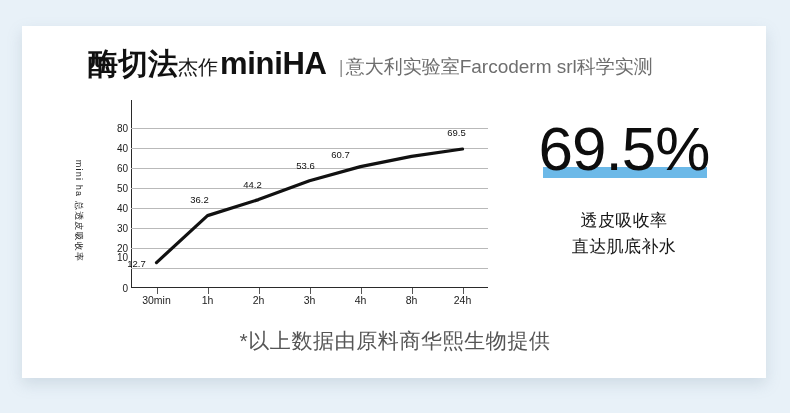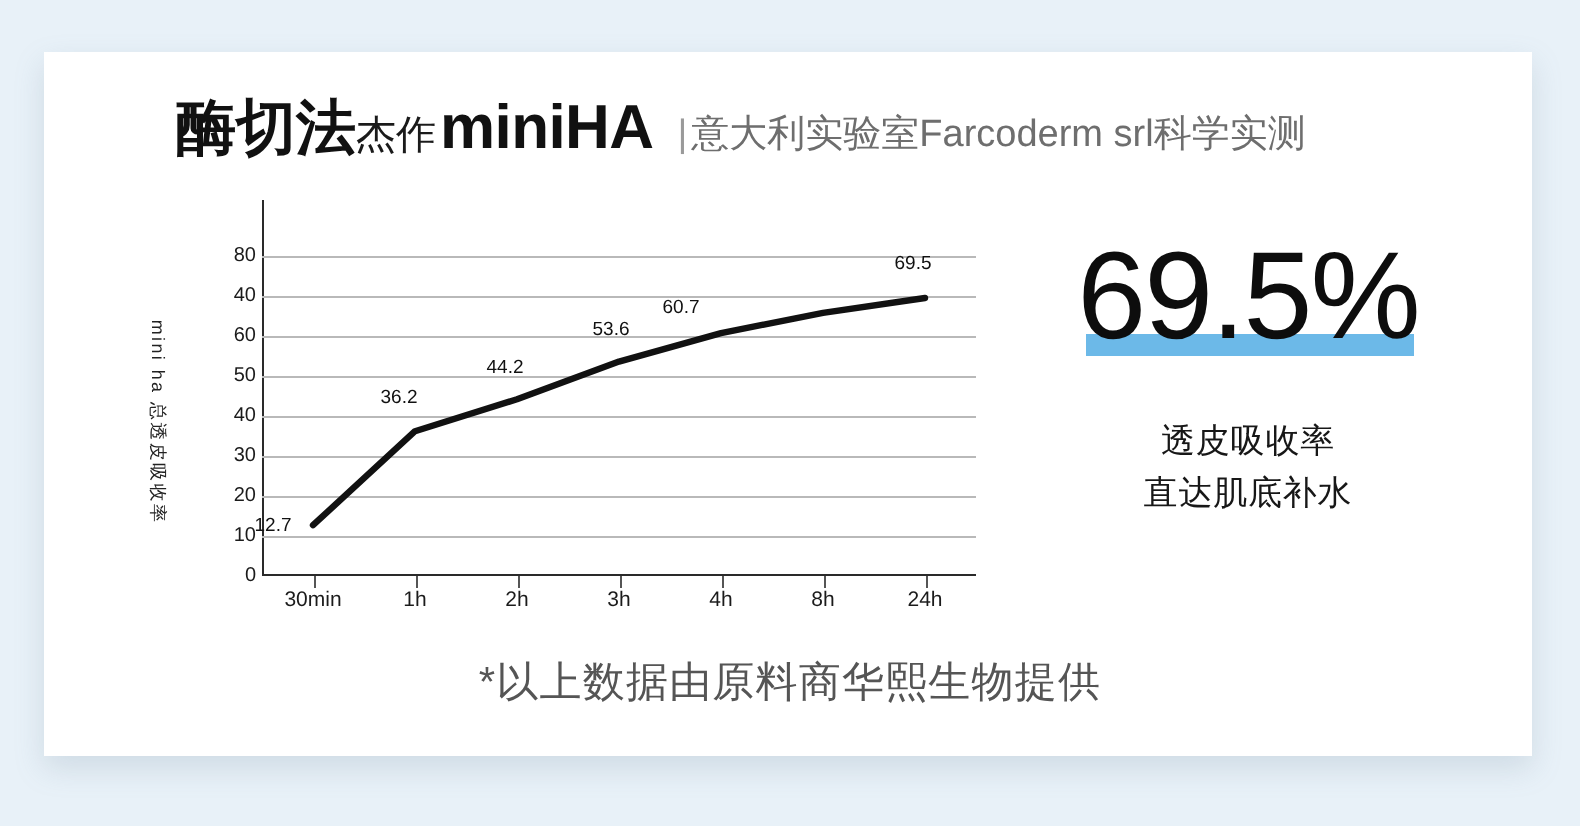--- a/index.html
+++ b/index.html
@@ -101,21 +101,21 @@
     <span class="h-en">miniHA</span>
     <span class="h-sub">
       <span class="bar">|</span><span>意大利实验室Farcoderm srl科学实测</span>
     </span>
   </div>
 
   <div class="chart">
     <div class="ylabel">mini ha  总透皮吸收率</div>
     <div class="yticks">
         <div class="ytick" style="top: 160px;">0</div>
-        <div class="ytick" style="top: 140px;">10</div>
+        <div class="ytick" style="top: 129px;">10</div>
         <div class="ytick" style="top: 120px;">20</div>
         <div class="ytick" style="top: 100px;">30</div>
         <div class="ytick" style="top: 80px;">40</div>
         <div class="ytick" style="top: 60px;">50</div>
         <div class="ytick" style="top: 40px; padding-left: 48px;">60</div>
         <div class="ytick" style="top: 20px;">40</div>
         <div class="ytick" style="top: 0px;">80</div>
       </div>
     <div class="plot">
       <div class="axisline"></div>

